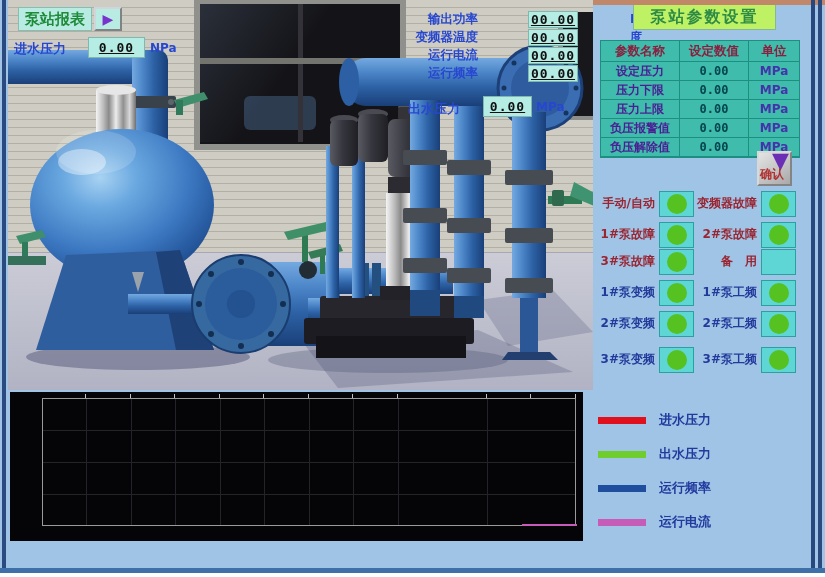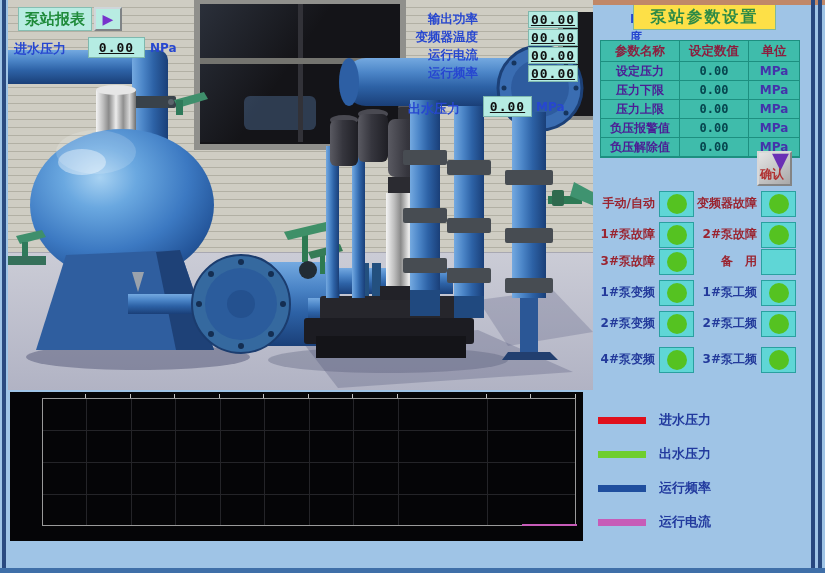--- a/index.html
+++ b/index.html
@@ -47,21 +47,21 @@
   .readouts{left:398px;top:10px;display:flex;flex-direction:column;}
   .readout-row{display:flex;align-items:center;height:18px;gap:48px;}
   .readout-row .lab{width:80px;text-align:right;color:#2747d0;font-weight:bold;font-size:12.5px;white-space:nowrap;}
   .readout-row .box{width:50px;height:17px;margin-left:2px;}
   .readout-row .unit{margin-left:4px;color:#2747d0;font-weight:bold;font-size:12px;}
   .outlet-label{left:408px;top:100px;}
   .outlet-box{left:483px;top:96px;width:49px;height:21px;}
   .outlet-unit{left:536px;top:100px;}
 
   
-  .settings-title{left:633px;top:4px;width:143px;height:26px;background:#fde047;border:1px solid #84b896;
+  .settings-title{left:633px;top:4px;width:143px;height:26px;background:#bef264;border:1px solid #84b896;
     display:flex;align-items:center;justify-content:center;color:#2e8b46;font-weight:bold;font-size:16px;letter-spacing:2px;}
   .param-table{left:600px;top:40px;width:200px;background:#3fbcab;border:1px solid #1d8f80;
     display:grid;grid-template-columns:79px 69px 50px;}
   .param-table .cell{border-right:1px solid #1d8f80;border-bottom:1px solid #1d8f80;
     display:flex;align-items:center;justify-content:center;height:19px;font-size:12px;font-weight:bold;white-space:nowrap;}
   .param-table .cell:nth-child(3n){border-right:none;}
   .param-table .head{height:21px;color:#8b1f3f;font-size:12.5px;}
   .param-table .pname{color:#4c1d95;}
   .param-table .pval{color:#06454e;font-family:"DejaVu Sans Mono",monospace;cursor:pointer;}
   .param-table .punit{color:#4433aa;}
@@ -449,21 +449,21 @@
       </div>
 
       <div class="st-cell">
         <span class="st-label mode">2#泵工频</span>
         <span class="st-box on">
           <span class="dot"></span>
         </span>
       </div>
 
       <div class="st-cell">
-        <span class="st-label mode">4#泵变频</span>
+        <span class="st-label mode">3#泵变频</span>
         <span class="st-box on">
           <span class="dot"></span>
         </span>
       </div>
 
       <div class="st-cell">
         <span class="st-label mode">3#泵工频</span>
         <span class="st-box on">
           <span class="dot"></span>
         </span>

